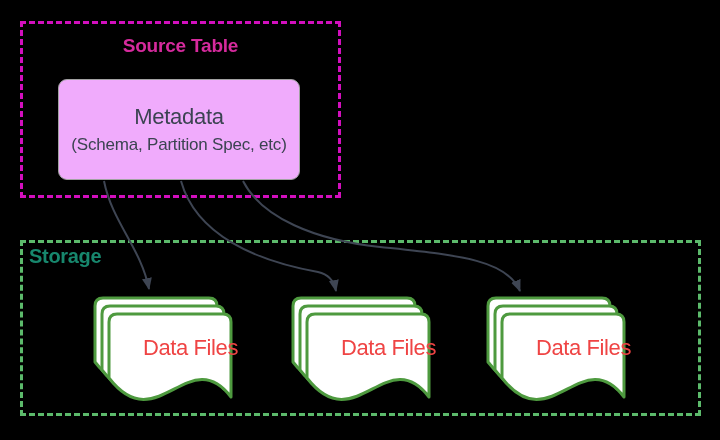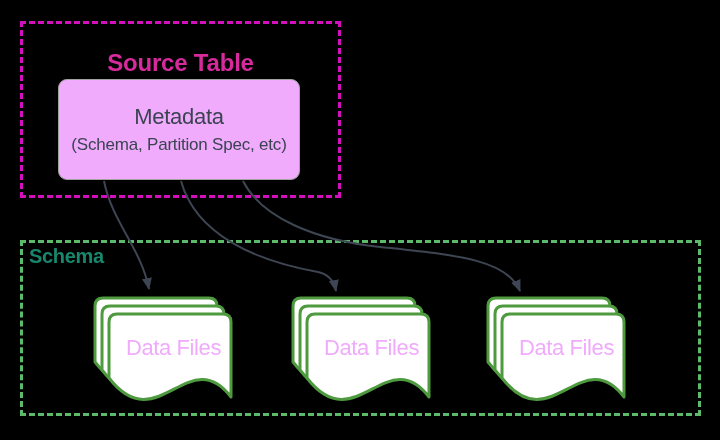--- a/index.html
+++ b/index.html
@@ -23,23 +23,23 @@
     left: 20px;
     top: 21px;
     width: 321px;
     height: 177px;
     border: 3px dashed #d30fbe;
   }
   .st-label {
     position: absolute;
     left: 0;
     right: 0;
-    top: 25px;
+    top: 11px;
     text-align: center;
-    font-size: 24px;
+    font-size: 19px;
     font-weight: bold;
     color: #d62a9d;
     letter-spacing: -0.2px;
   }
   .metadata-node {
     position: absolute;
     left: 35px;
     top: 55px;
     width: 242px;
     height: 101px;
@@ -90,24 +90,24 @@
   .stack svg {
     position: absolute;
     left: 0;
     top: 0;
   }
   .stack-label {
     position: absolute;
     left: 16px;
     top: 39px;
     width: 129px;
-    text-align: center;
+    text-align: right;
     font-size: 22px;
     letter-spacing: -0.4px;
-    color: #f0abfc;
+    color: #ef4444;
   }
   .arrows-layer {
     position: absolute;
     left: 0;
     top: 0;
     pointer-events: none;
   }
 </style>
 </head>
 <body>
@@ -116,21 +116,21 @@
 
   <div class="container-box source-box">
     <div class="st-label">Source Table</div>
     <div class="metadata-node">
       <div class="metadata-title">Metadata</div>
       <div class="metadata-subtitle">(Schema, Partition Spec, etc)</div>
     </div>
   </div>
 
   <div class="container-box storage-box">
-    <div class="storage-label">Schema</div>
+    <div class="storage-label">Storage</div>
   </div>
 
   <div class="stack stack-1">
     <svg width="150" height="120" viewBox="0 0 150 120">
       <g fill="#ffffff" stroke="#4e9a3f" stroke-width="3" stroke-linejoin="round">
         <path transform="translate(2,2)" d="M8 0 H114 Q122 0 122 8 V83 C80 28 48 126 0 64 L0 8 Q0 0 8 0 Z"></path>
         <path transform="translate(9,10)" d="M8 0 H114 Q122 0 122 8 V83 C80 28 48 126 0 64 L0 8 Q0 0 8 0 Z"></path>
         <path transform="translate(16,18)" d="M8 0 H114 Q122 0 122 8 V83 C80 28 48 126 0 64 L0 8 Q0 0 8 0 Z"></path>
       </g>
     </svg>

